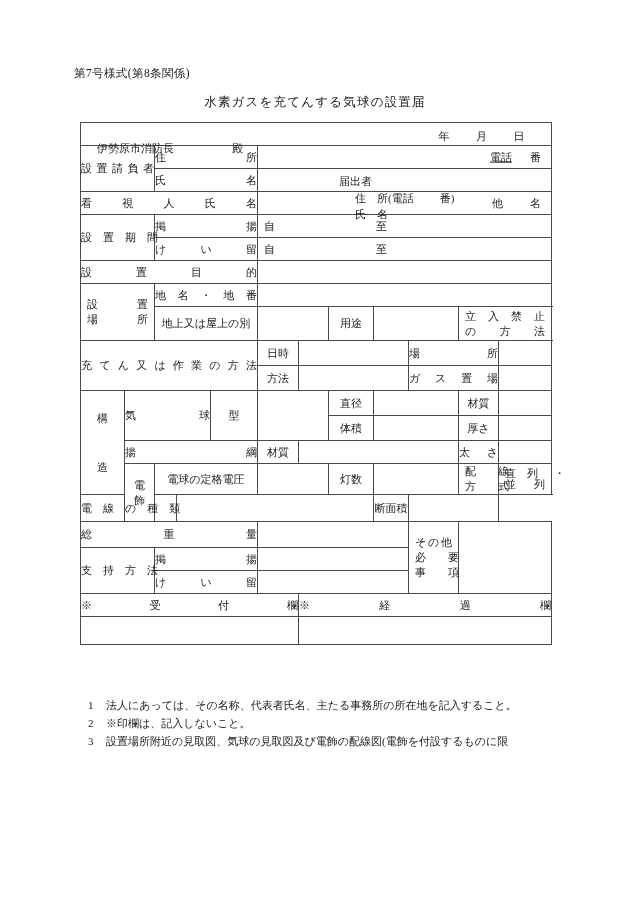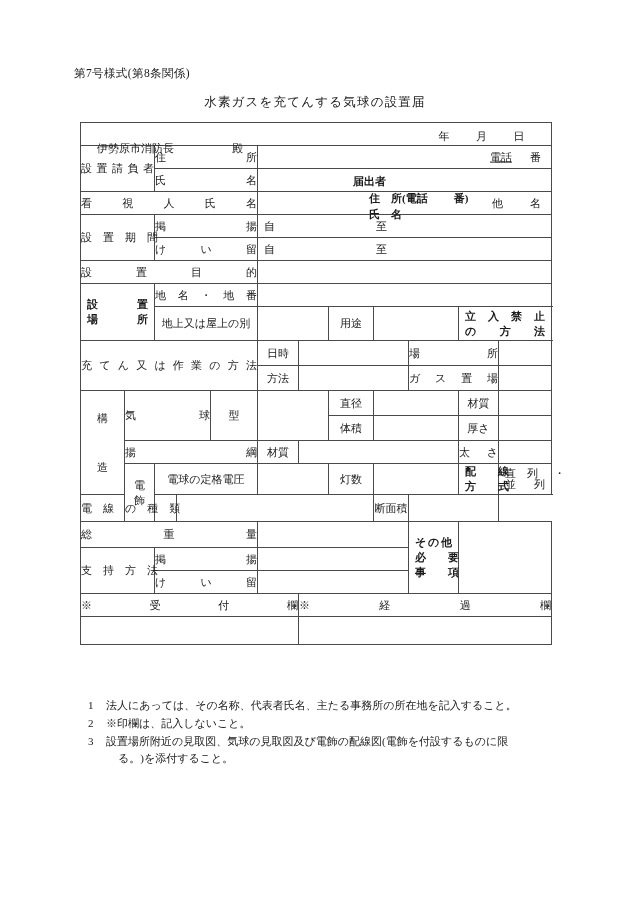--- a/index.html
+++ b/index.html
@@ -72,21 +72,20 @@
     white-space: nowrap;
     padding: 0 3px;
   }
   .blank { }
   .stack {
     display: block;
     text-align: justify;
     text-align-last: justify;
     white-space: nowrap;
     padding: 0 6px;
-    font-weight: bold;
   }
   .stack-c {
     display: block;
     text-align: center;
     white-space: nowrap;
   }
 
   
   .headcell {
     position: relative;
@@ -104,25 +103,24 @@
   .hc-date .g2 { margin-right: 26px; }
   .hc-chief {
     position: absolute;
     left: 16px;
     top: 18px;
     white-space: nowrap;
   }
   .hc-chief .dono { margin-left: 58px; }
   .hc-filer {
     position: absolute;
-    left: 272px;
+    left: 258px;
     top: 50px;
     white-space: nowrap;
     line-height: 1.5;
-    font-weight: bold;
   }
   .hc-filer .ln { display: block; white-space: nowrap; }
   .hc-filer .ind { padding-left: 16px; }
   .hc-filer .tel { }
   .hc-filer .tel .gap { display: inline-block; width: 26px; }
   .tel-row {
     position: relative;
     height: 100%;
   }
   .tel-row .t1 {
@@ -444,17 +442,16 @@
     </span>
 
     <span class="rm-item">
       <span class="rm-num">2</span>
       <span class="rm-body">※印欄は、記入しないこと。</span>
     </span>
 
     <span class="rm-item">
       <span class="rm-num">3</span>
       <span class="rm-body">設置場所附近の見取図、気球の見取図及び電飾の配線図(電飾を付設するものに限</span>
-      <span class="rm-cont">る。)を添付すること。</span>
     </span>
   </div>
 
 </div>
 
 </body></html>

